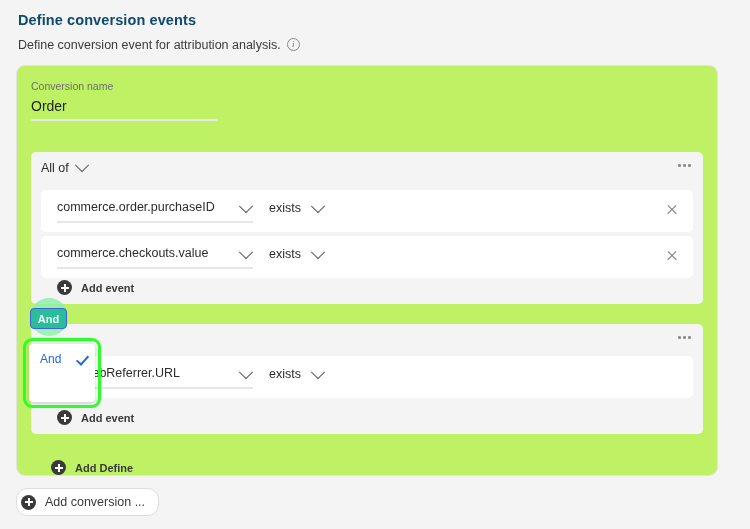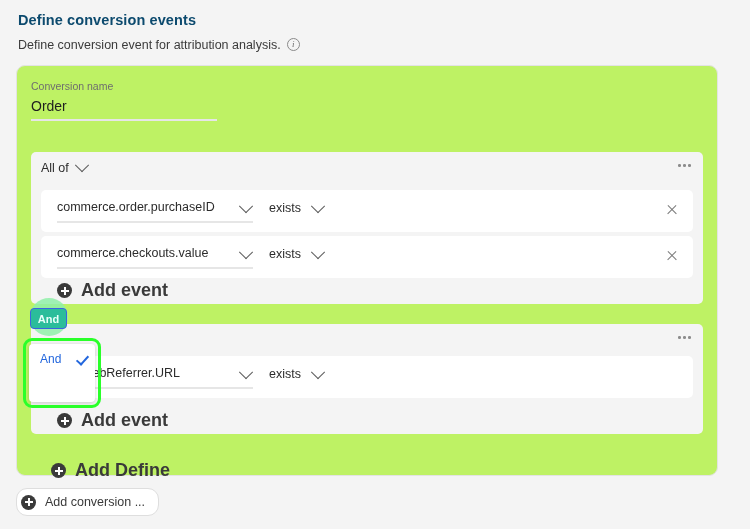--- a/index.html
+++ b/index.html
@@ -203,21 +203,21 @@
   }
   .row-close:before { transform: rotate(45deg); }
   .row-close:after  { transform: rotate(-45deg); }
 
   
   .add-btn {
     position: absolute;
     display: flex;
     align-items: center;
     gap: 9px;
-    font-size: 18px;
+    font-size: 11px;
     font-weight: bold;
     color: #3a3a3a;
     cursor: pointer;
   }
   .plus-icon {
     width: 15px; height: 15px;
     border-radius: 50%;
     background: #3a3a3a;
     position: relative;
     flex: none;

